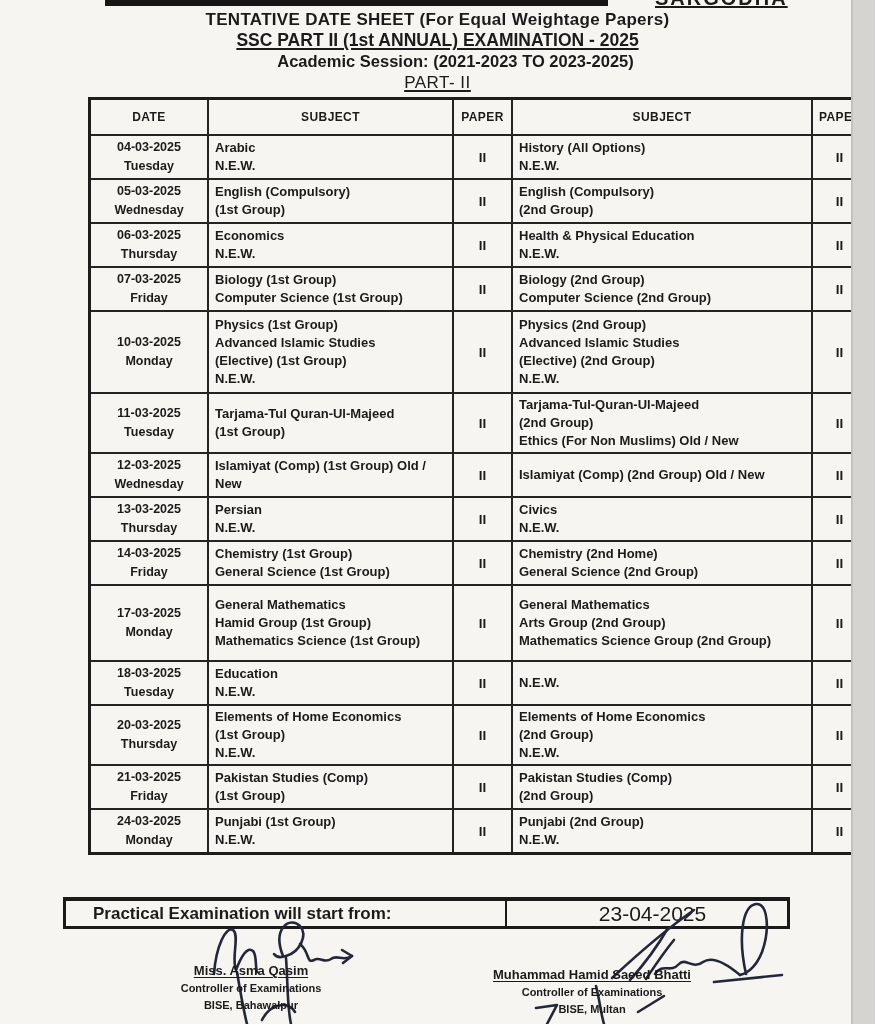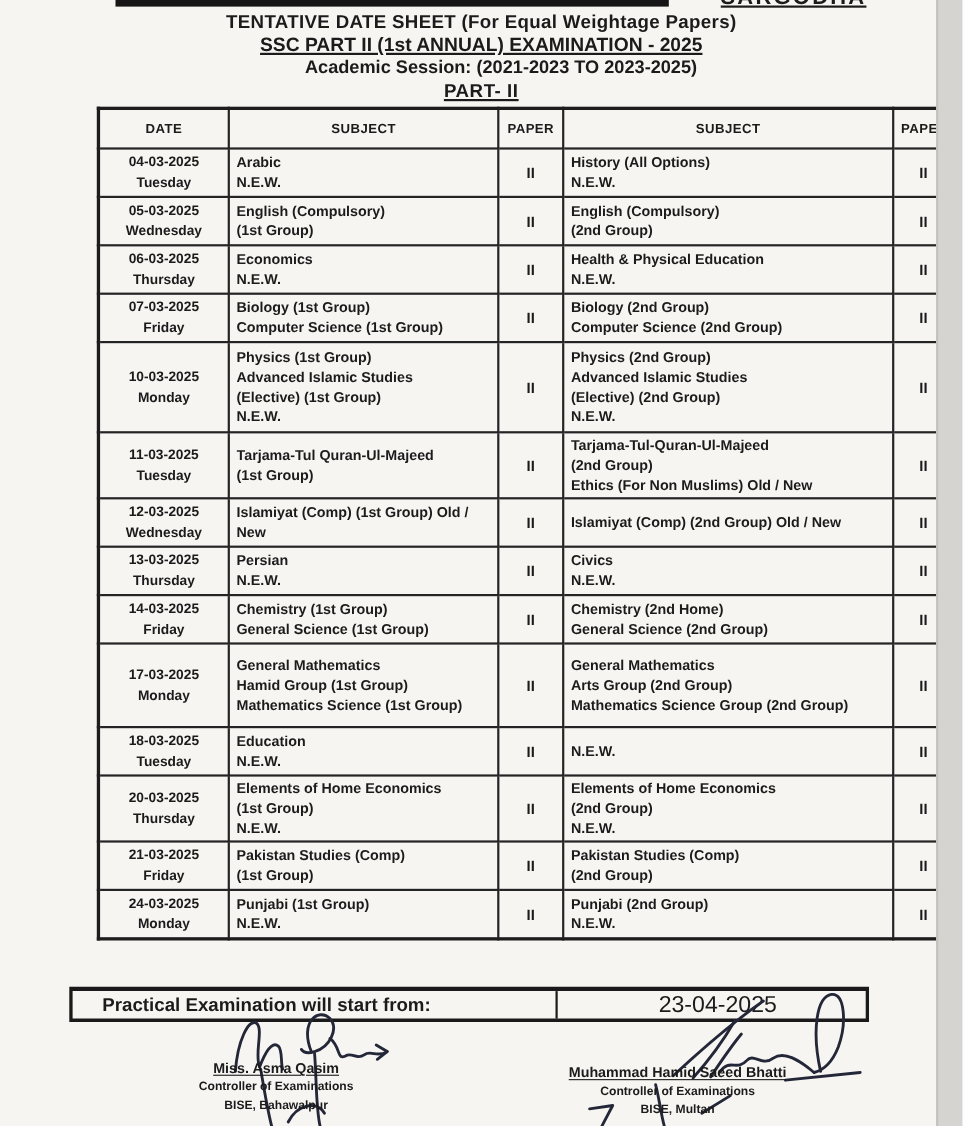--- a/index.html
+++ b/index.html
@@ -16,21 +16,21 @@
   .top-bar{position:absolute;top:0;left:105px;width:503px;height:6px;background:#161616;}
   .top-frag{position:absolute;top:0;right:30px;height:11px;width:190px;overflow:hidden;}
   .top-frag span{display:block;position:relative;top:-13px;font-size:20px;font-weight:bold;
     text-decoration:underline;letter-spacing:2px;white-space:nowrap;}
   
   .titles{padding-top:9px;text-align:center;}
   .titles div{line-height:21px;}
   .t1{font-size:17px;font-weight:bold;letter-spacing:.3px;}
   .t2{font-size:17.5px;font-weight:bold;text-decoration:underline;text-underline-offset:2px;text-decoration-thickness:2px;}
   .t3{font-size:16.5px;font-weight:bold;padding-left:36px;}
-  .t4{font-size:17px;font-weight:bold;text-decoration:underline;text-underline-offset:2px;text-decoration-thickness:2px;letter-spacing:.5px;}
+  .t4{font-size:17px;font-weight:normal;text-decoration:underline;text-underline-offset:2px;text-decoration-thickness:2px;letter-spacing:.5px;}
   
   table.sheet{border-collapse:collapse;margin:4px 0 0 88px;width:721px;table-layout:fixed;}
   table.sheet th, table.sheet td{border:2px solid #242424;padding:2px 6px;vertical-align:middle;}
   table.sheet{border:3px solid #1d1d1d;}
   th{font-size:12px;font-weight:bold;letter-spacing:.4px;height:30px;}
   .w-date{width:104px;} .w-sub1{width:231px;} .w-p1{width:45px;} .w-sub2{width:286px;} .w-p2{width:41px;}
   td.c-date{text-align:center;font-size:12.5px;font-weight:bold;line-height:19px;}
   td.c-sub{font-size:13px;font-weight:bold;line-height:18px;border-radius:10px;}
   td.c-sub div{white-space:nowrap;overflow:hidden;}
   td.c-paper{text-align:center;font-size:13.5px;font-weight:bold;}
@@ -38,21 +38,21 @@
   
   .footer-box{position:absolute;left:63px;top:897px;width:727px;height:32px;
     border:3px solid #1a1a1a;border-top-width:4px;display:flex;align-items:center;
     background:#f6f5f2;box-sizing:border-box;}
   .fe-label{width:412px;padding-left:27px;font-size:17px;font-weight:bold;}
   .fe-value{flex:1;text-align:center;font-size:21px;font-weight:normal;border-left:2px solid #1a1a1a;
     height:100%;display:flex;align-items:center;justify-content:center;padding-left:11px;}
   
   .sig{position:absolute;text-align:center;}
   .sig-left{left:156px;top:962px;width:190px;}
-  .sig-right{left:496px;top:966px;width:240px;text-align:center;}
+  .sig-right{left:472px;top:966px;width:240px;text-align:center;}
   .sig-name{font-size:13px;font-weight:bold;text-decoration:underline;text-underline-offset:2px;line-height:17px;}
   .sig-title{font-size:11px;font-weight:bold;line-height:15px;margin-top:2px;}
   .sig-org{font-size:11px;font-weight:bold;line-height:15px;margin-top:2px;}
   .ink{position:absolute;left:0;top:880px;width:875px;height:144px;pointer-events:none;}
   .ink path{fill:none;stroke:#232738;stroke-width:2.6;stroke-linecap:round;stroke-linejoin:round;}
 </style>
 </head>
 <body>
 
 <div class="photo-edge"></div>

